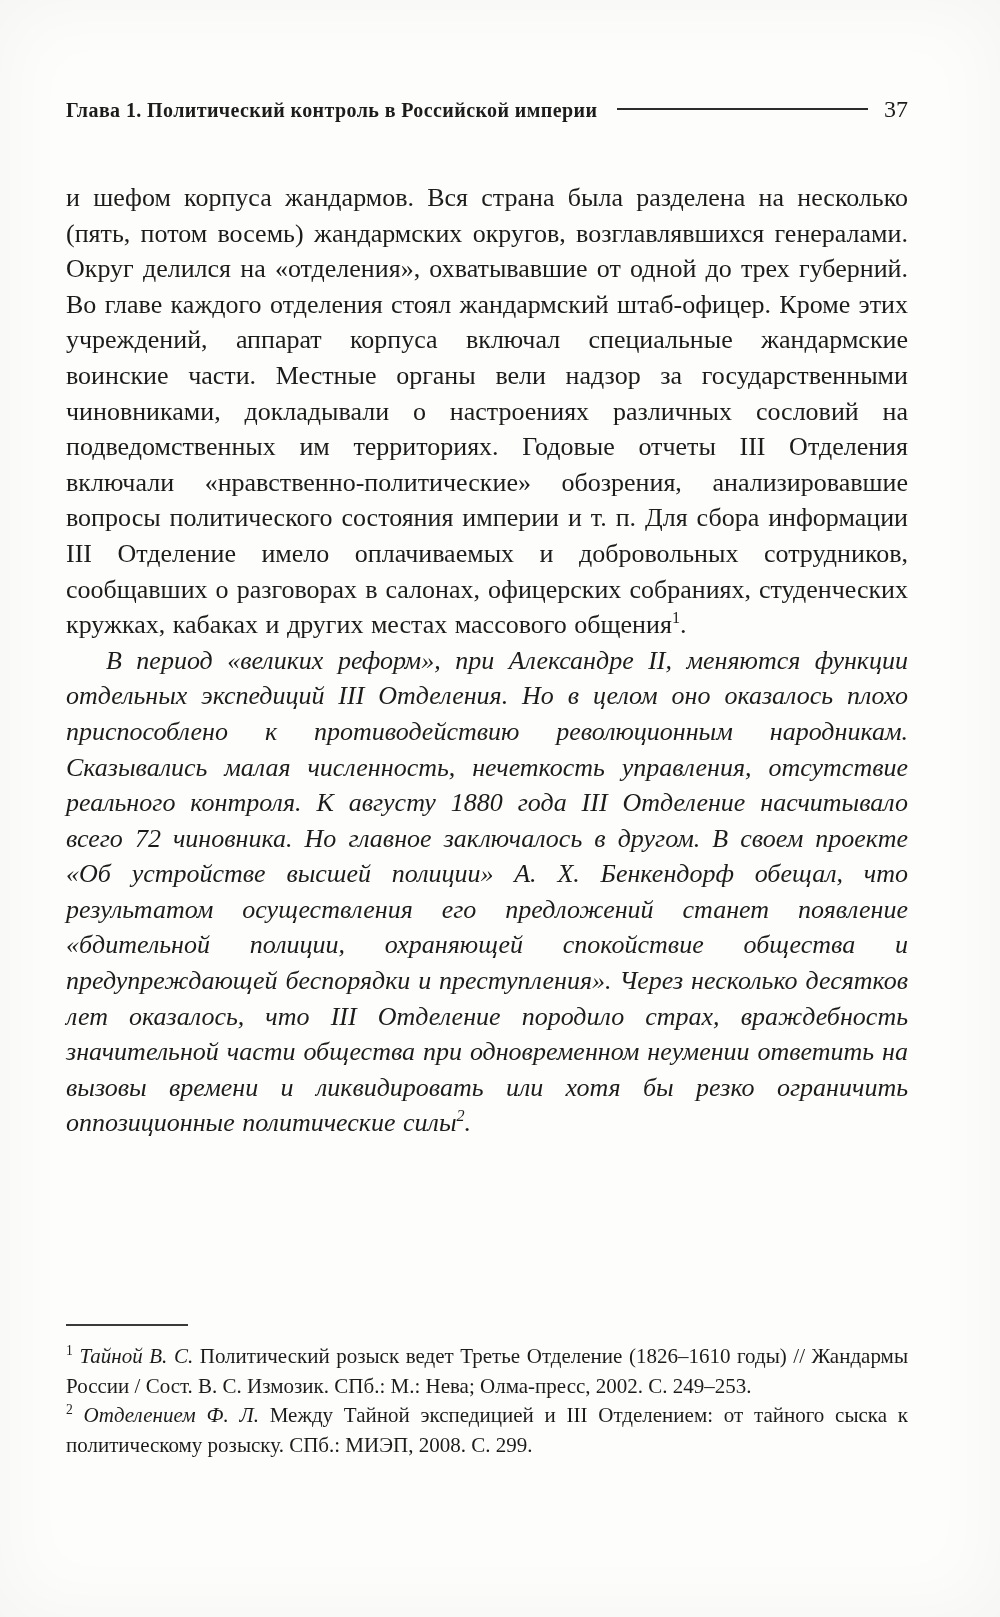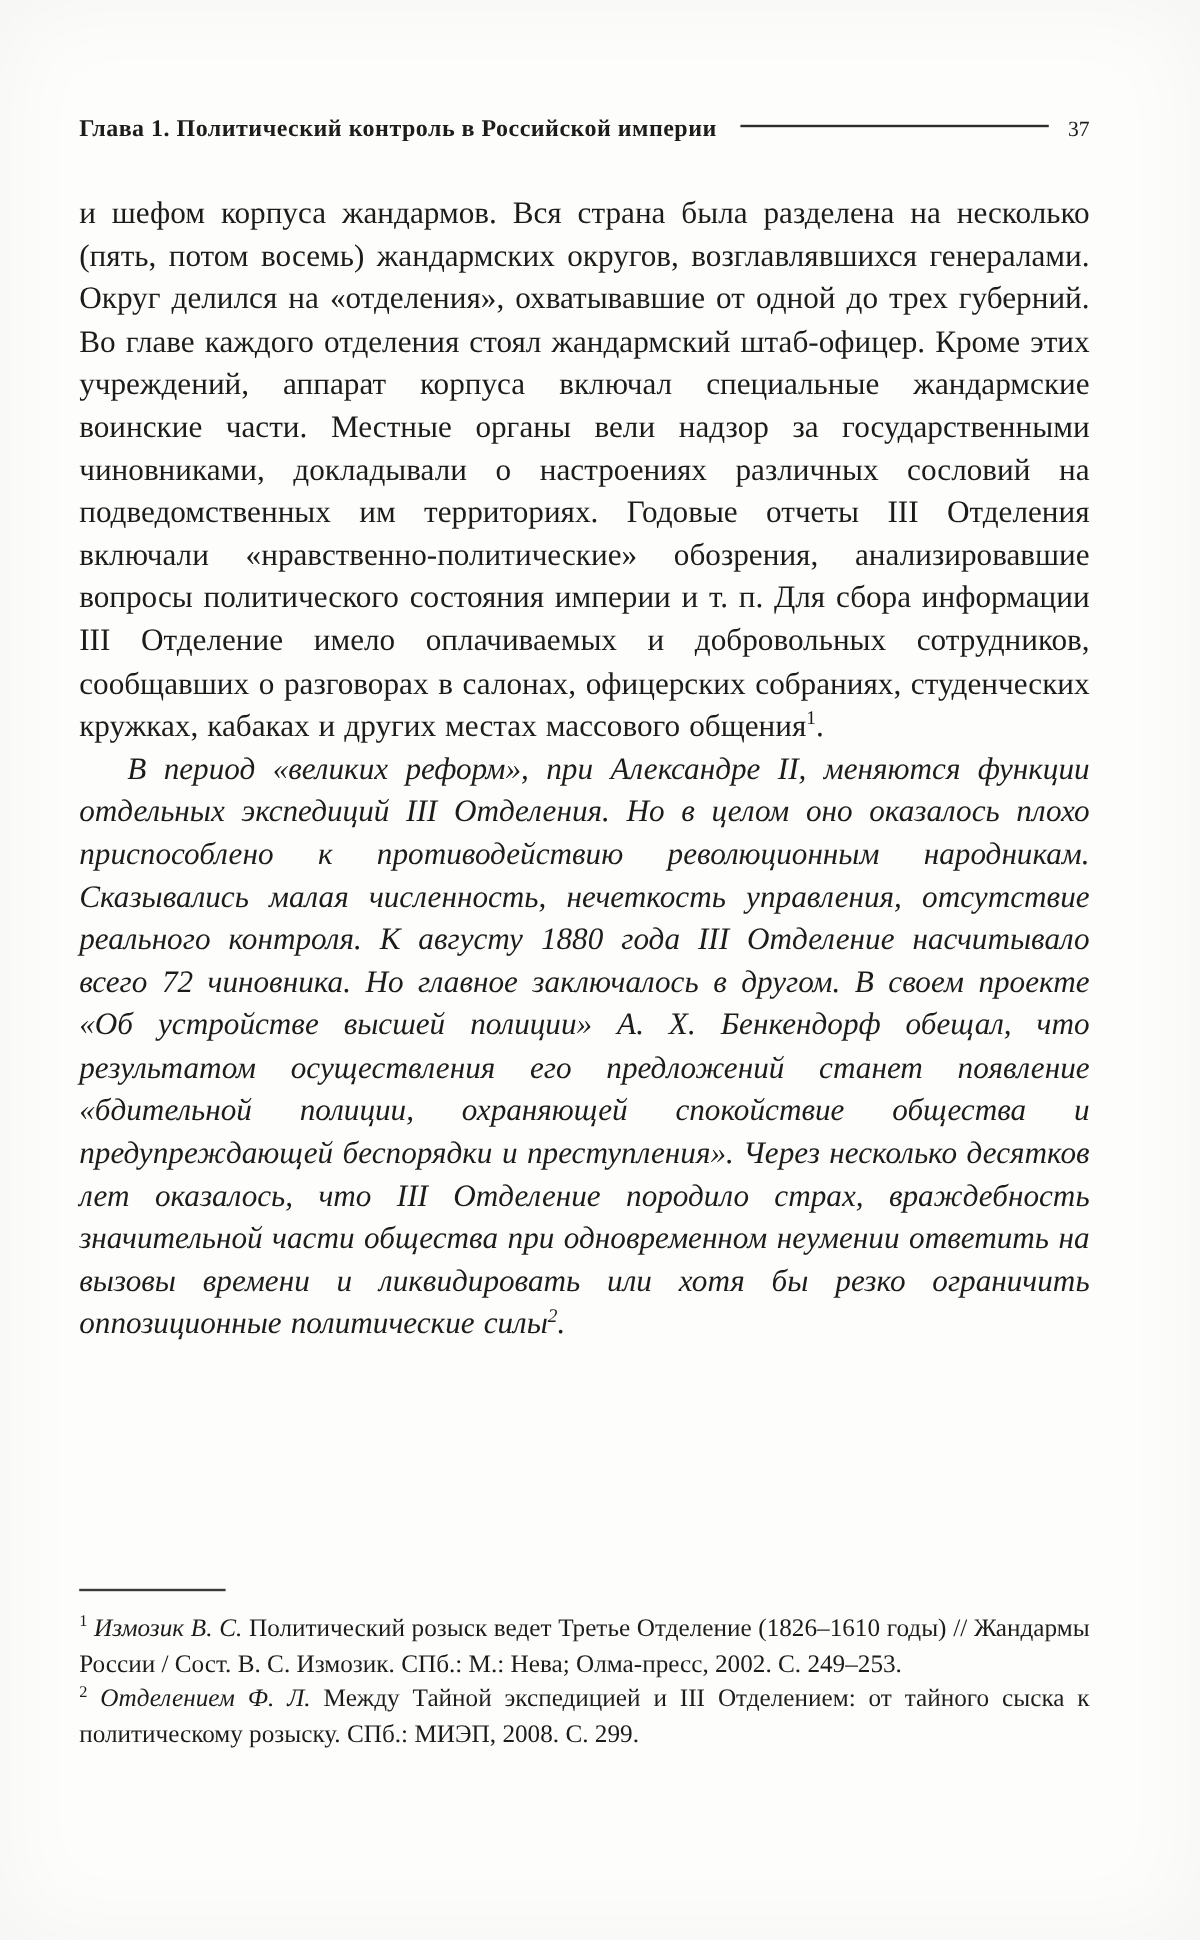--- a/index.html
+++ b/index.html
@@ -15,38 +15,38 @@
     background: #fdfdfb;
     color: #1c1c1c;
     position: relative;
     padding: 96px 92px 60px 66px;
     box-shadow: inset 0 0 80px rgba(0,0,0,0.04);
     overflow: hidden;
   }
   .page-header {
     display: flex;
     align-items: baseline;
-    margin-bottom: 41px;
+    margin-bottom: 57px;
     justify-content: center;
   }
   .running-title {
     font-weight: bold;
     font-size: 20px;
     letter-spacing: 0.4px;
     white-space: nowrap;
   }
   .header-rule {
     flex: 1;
     border-bottom: 2px solid #2c2c2c;
     position: relative;
     top: -7px;
     margin: 0 16px 0 20px;
   }
   .page-number {
-    font-size: 18px;
+    font-size: 24px;
   }
   .body-text {
     font-size: 26px;
     line-height: 35.6px;
     text-align: justify;
     word-spacing: 1px;
     margin-top: 24px;
   }
   .para { margin: 0; }
   .para.indent { text-indent: 40px; font-style: italic; }
@@ -93,18 +93,18 @@
   <main class="body-text">
     <p class="para"><span>и шефом корпуса жандармов. Вся страна была разделена на несколько (пять, потом восемь) жандармских округов, возглавлявшихся генералами. Округ делился на «отделения», охватывавшие от одной до трех губерний. Во главе каждого отделения стоял жандармский штаб-офицер. Кроме этих учреждений, аппарат корпуса включал специальные жандармские воинские части. Местные органы вели надзор за государственными чиновниками, докладывали о настроениях различных сословий на подведомственных им территориях. Годовые отчеты III Отделения включали «нравственно-политические» обозрения, анализировавшие вопросы политического состояния империи и т. п. Для сбора информации III Отделение имело оплачиваемых и добровольных сотрудников, сообщавших о разговорах в салонах, офицерских собраниях, студенческих кружках, кабаках и других местах массового общения</span><sup class="fn-ref">1</sup><span>.</span></p>
 
     <p class="para indent"><span>В период «великих реформ», при Александре II, меняются функции отдельных экспедиций III Отделения. Но в целом оно оказалось плохо приспособлено к противодействию революционным народникам. Сказывались малая численность, нечеткость управления, отсутствие реального контроля. К августу 1880 года III Отделение насчитывало всего 72 чиновника. Но главное заключалось в другом. В своем проекте «Об устройстве высшей полиции» А. Х. Бенкендорф обещал, что результатом осуществления его предложений станет появление «бдительной полиции, охраняющей спокойствие общества и предупреждающей беспорядки и преступления». Через несколько десятков лет оказалось, что III Отделение породило страх, враждебность значительной части общества при одновременном неумении ответить на вызовы времени и ликвидировать или хотя бы резко ограничить оппозиционные политические силы</span><sup class="fn-ref">2</sup><span>.</span></p>
 
   </main>
 
   <footer class="footnotes">
     <div class="footnote-rule"></div>
 
-    <p class="footnote"><sup>1</sup> <span class="author">Измозик В. С.</span> <span>Политический розыск ведет Третье Отделение (1826–1610 годы) // Жандармы России / Сост. В. С. Измозик. СПб.: М.: Нева; Олма-пресс, 2002. С. 249–253.</span></p>
+    <p class="footnote"><sup>1</sup> <span class="author">Тайной В. С.</span> <span>Политический розыск ведет Третье Отделение (1826–1610 годы) // Жандармы России / Сост. В. С. Измозик. СПб.: М.: Нева; Олма-пресс, 2002. С. 249–253.</span></p>
 
     <p class="footnote"><sup>2</sup> <span class="author">Отделением Ф. Л.</span> <span>Между Тайной экспедицией и III Отделением: от тайного сыска к политическому розыску. СПб.: МИЭП, 2008. С. 299.</span></p>
   </footer>
 
 </div>
 
 </body></html>

